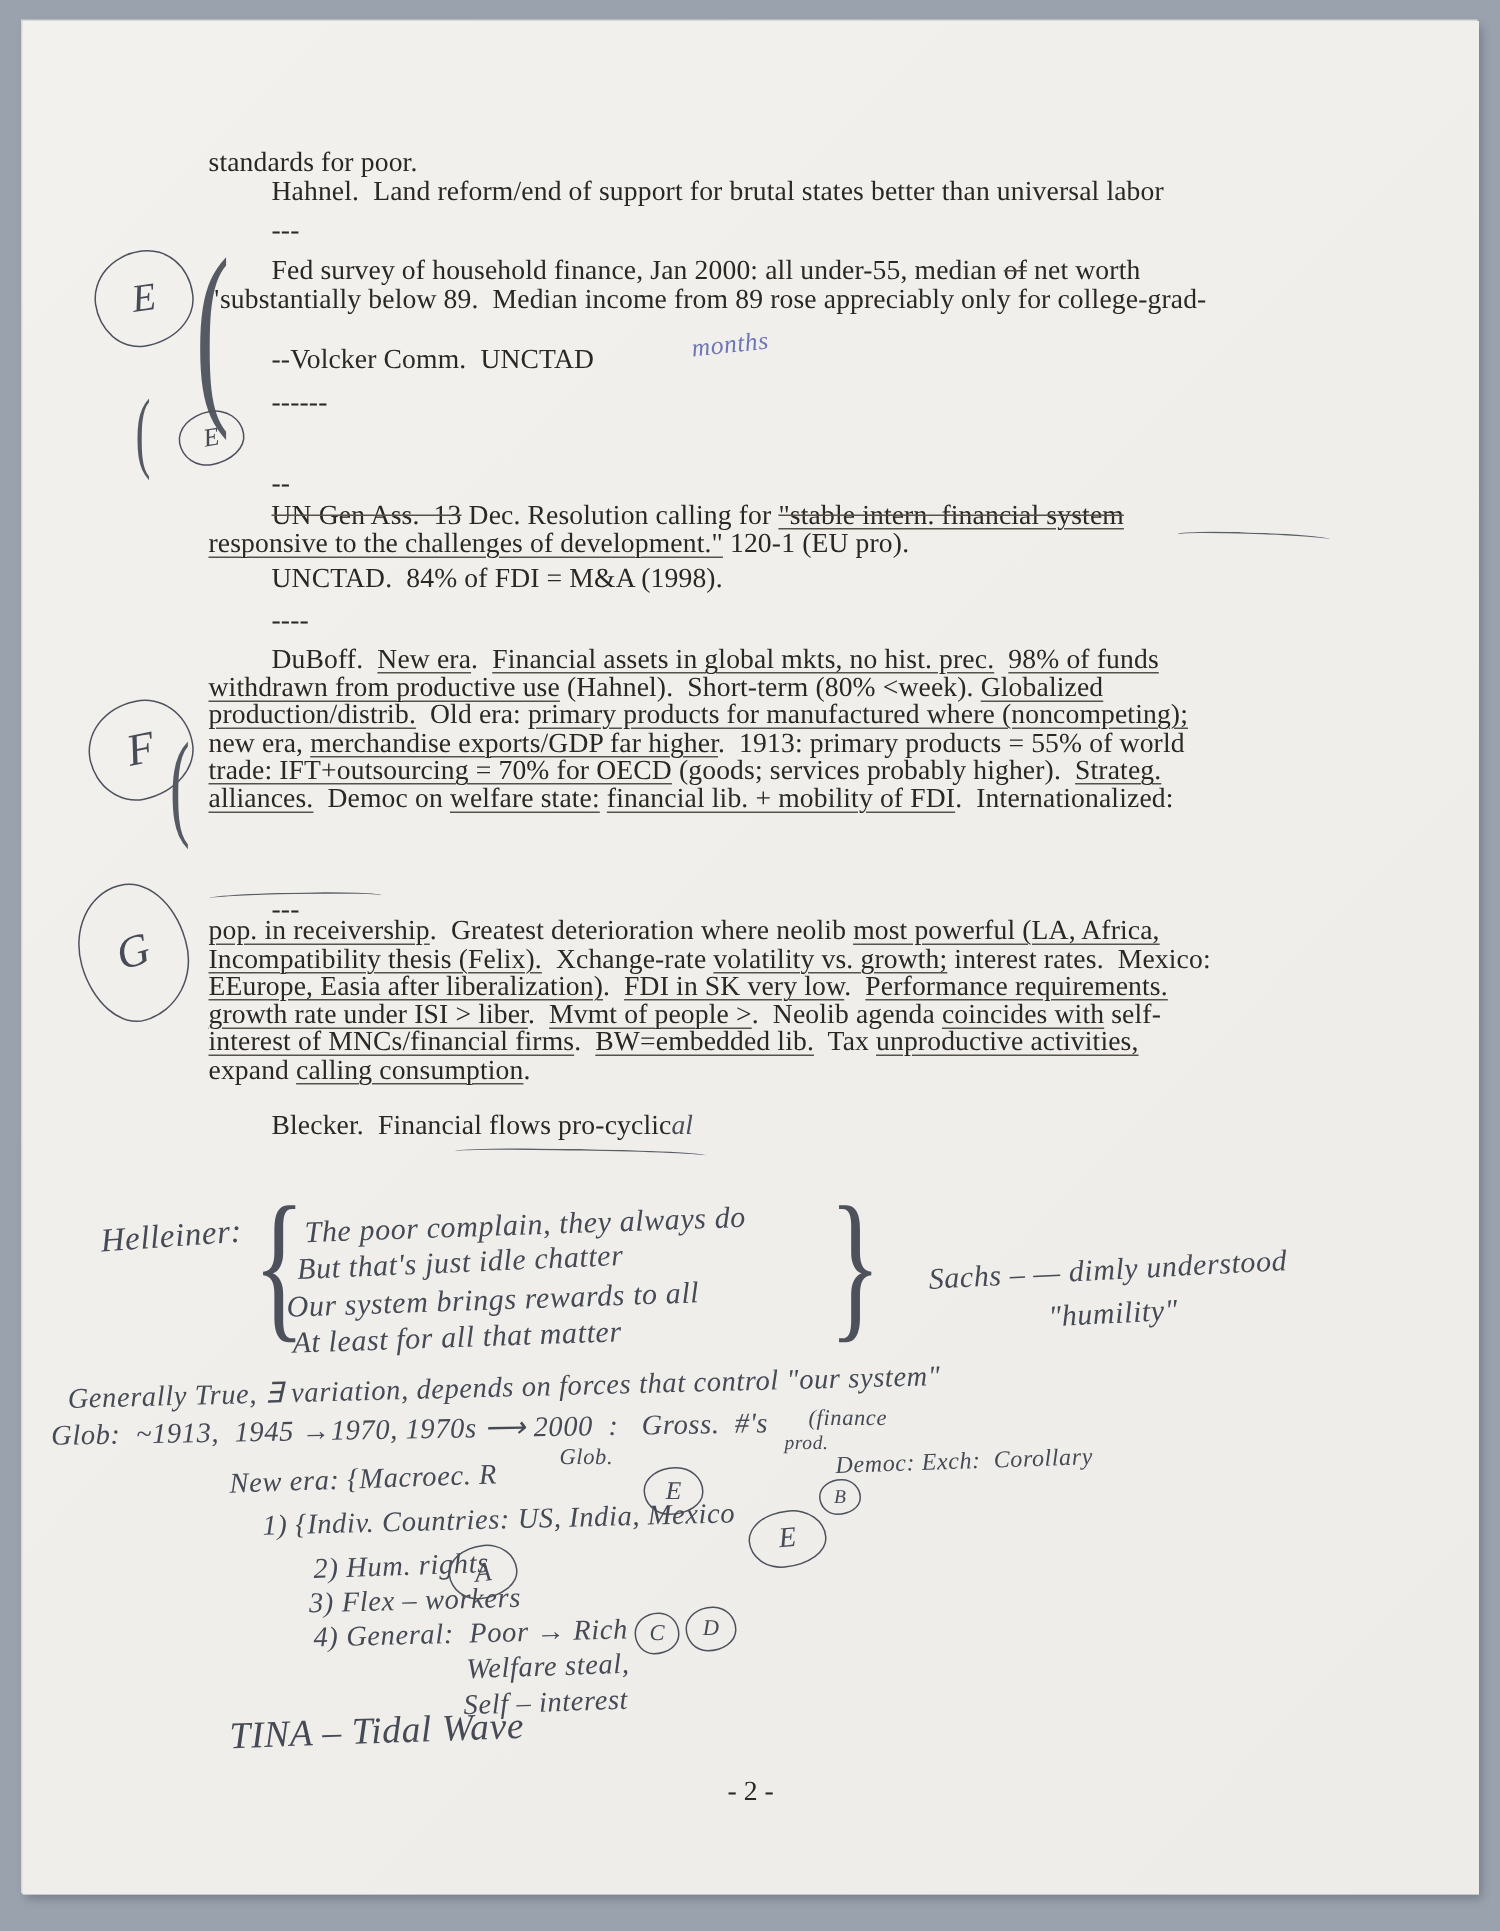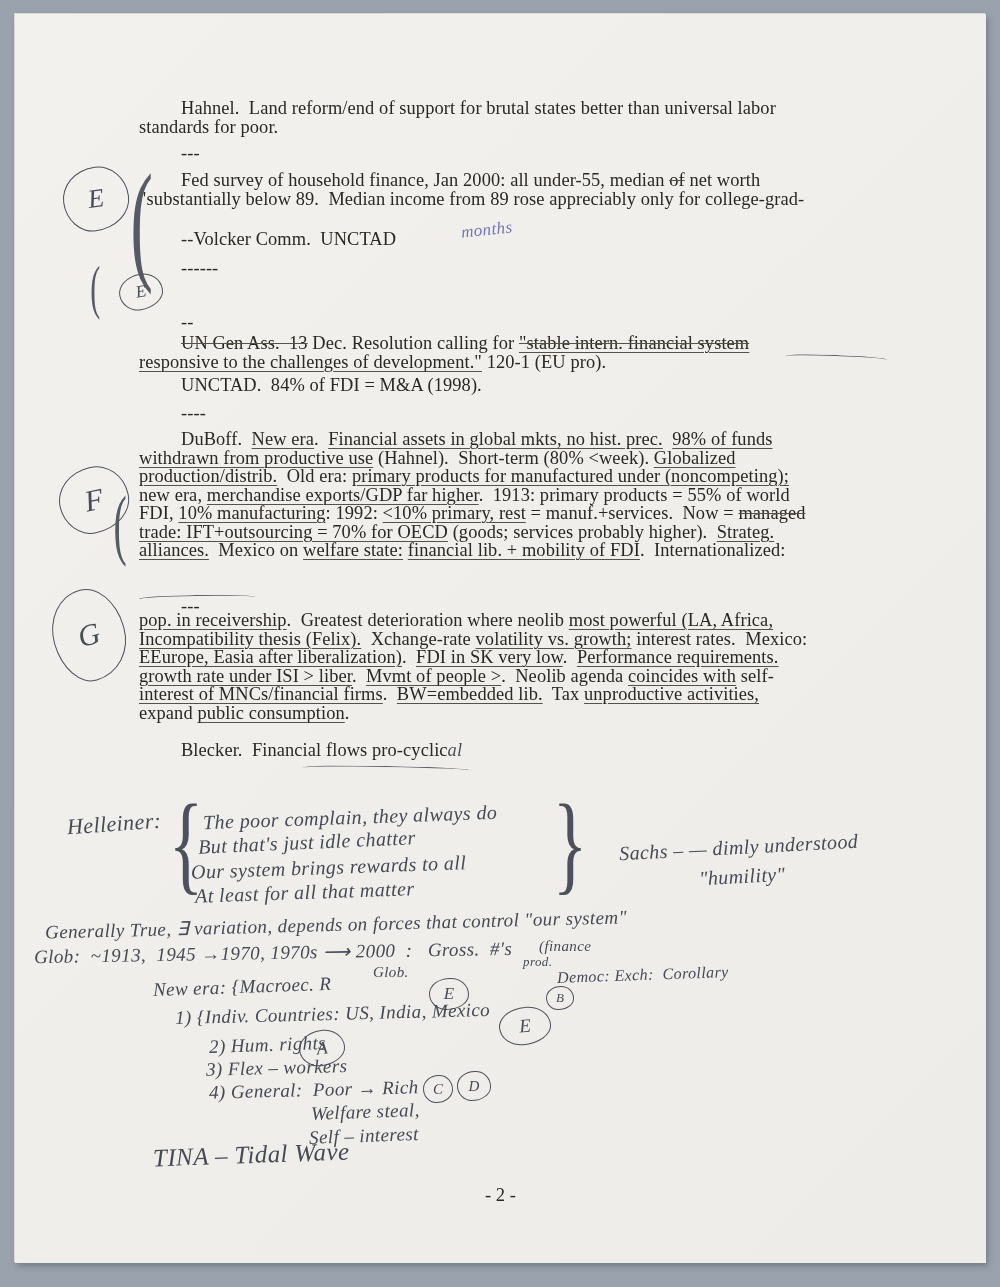--- a/index.html
+++ b/index.html
@@ -53,22 +53,22 @@
     position:absolute;border-top:1.8px solid #5a5e66;height:5px;
     border-radius:50%;
   }
 </style>
 </head>
 <body>
 
 <div class="paper">
 
   <div class="typed" style="top:85px">
+      <div class="tline"><span>standards for poor.</span></div>
       <div class="tline indent"><span>Hahnel.  Land reform/end of support for brutal states better than universal labor</span></div>
-      <div class="tline"><span>standards for poor.</span></div>
     </div>
   <div class="typed" style="top:130px">
       <div class="tline indent"><span>---</span></div>
     </div>
   <div class="typed" style="top:157px">
       <div class="tline indent"><span>Fed survey of household finance, Jan 2000: all under-55, median </span><span class="s">of</span><span> net worth</span></div>
       <div class="tline"><span>"substantially below 89.  Median income from 89 rose appreciably only for college-grad-</span></div>
     </div>
   <div class="typed" style="top:216px">
       <div class="tline indent"><span>--Volcker Comm.  UNCTAD</span></div>
@@ -85,36 +85,35 @@
     </div>
   <div class="typed" style="top:362px">
       <div class="tline indent"><span>UNCTAD.  84% of FDI = M&amp;A (1998).</span></div>
     </div>
   <div class="typed" style="top:390px">
       <div class="tline indent"><span>----</span></div>
     </div>
   <div class="typed" style="top:416px">
       <div class="tline indent"><span>DuBoff.  </span><span class="u">New era</span><span>.  </span><span class="u">Financial assets in global mkts, no hist. prec.</span><span>  </span><span class="u">98% of funds</span></div>
       <div class="tline"><span class="u">withdrawn from productive use</span><span> (Hahnel).  Short-term (80% &lt;week). </span><span class="u">Globalized</span></div>
-      <div class="tline"><span class="u">production/distrib.</span><span>  Old era: </span><span class="u">primary products for manufactured under (noncompeting);</span></div>
+      <div class="tline"><span class="u">production/distrib.</span><span>  Old era: </span><span class="u">primary products for manufactured where (noncompeting);</span></div>
       <div class="tline"><span>new era, </span><span class="u">merchandise exports/GDP far higher</span><span>.  1913: primary products = 55% of world</span></div>
-      <div class="tline"><span>FDI, </span><span class="u">10% manufacturing</span><span>: 1992: </span><span class="u">&lt;10% primary, rest</span><span> = manuf.+services.  Now = </span><span class="s">managed</span></div>
       <div class="tline"><span class="u">trade: IFT+outsourcing = 70% for OECD</span><span> (goods; services probably higher).  </span><span class="u">Strateg.</span></div>
-      <div class="tline"><span class="u">alliances.</span><span>  Mexico on </span><span class="u">welfare state:</span><span> </span><span class="u">financial lib. + mobility of FDI</span><span>.  Internationalized:</span></div>
+      <div class="tline"><span class="u">alliances.</span><span>  Democ on </span><span class="u">welfare state:</span><span> </span><span class="u">financial lib. + mobility of FDI</span><span>.  Internationalized:</span></div>
     </div>
   <div class="typed" style="top:583px">
       <div class="tline indent"><span>---</span></div>
     </div>
   <div class="typed" style="top:597px">
       <div class="tline"><span class="u">pop. in receivership</span><span>.  Greatest deterioration where neolib </span><span class="u">most powerful (LA, Africa,</span></div>
       <div class="tline"><span class="u">Incompatibility thesis (Felix).</span><span>  Xchange-rate </span><span class="u">volatility vs. growth;</span><span> interest rates.  Mexico:</span></div>
       <div class="tline"><span class="u">EEurope, Easia after liberalization)</span><span>.  </span><span class="u">FDI in SK very low</span><span>.  </span><span class="u">Performance requirements.</span></div>
       <div class="tline"><span class="u">growth rate under ISI &gt; liber</span><span>.  </span><span class="u">Mvmt of people &gt;</span><span>.  Neolib agenda </span><span class="u">coincides with</span><span> self-</span></div>
       <div class="tline"><span class="u">interest of MNCs/financial firms</span><span>.  </span><span class="u">BW=embedded lib.</span><span>  Tax </span><span class="u">unproductive activities,</span></div>
-      <div class="tline"><span>expand </span><span class="u">public consumption</span><span>.</span></div>
+      <div class="tline"><span>expand </span><span class="u">calling consumption</span><span>.</span></div>
     </div>
   <div class="typed" style="top:727px">
       <div class="tline indent"><span>Blecker.  Financial flows pro-cyclic</span><span class="hwi">al</span></div>
     </div>
   <div class="pagenum" style="top:1171px">- 2 -</div>
 
   <div class="circ" style="left:48px;top:153px;width:64px;height:62px;font-size:26px;transform:rotate(-8deg)">E</div>
   <div class="paren" style="left:108px;top:150px;font-size:112px">(</div>
   <div class="paren" style="left:72px;top:248px;font-size:50px">(</div>
   <div class="circ" style="left:104px;top:260px;width:42px;height:34px;font-size:17px;transform:rotate(-10deg)">E</div>

